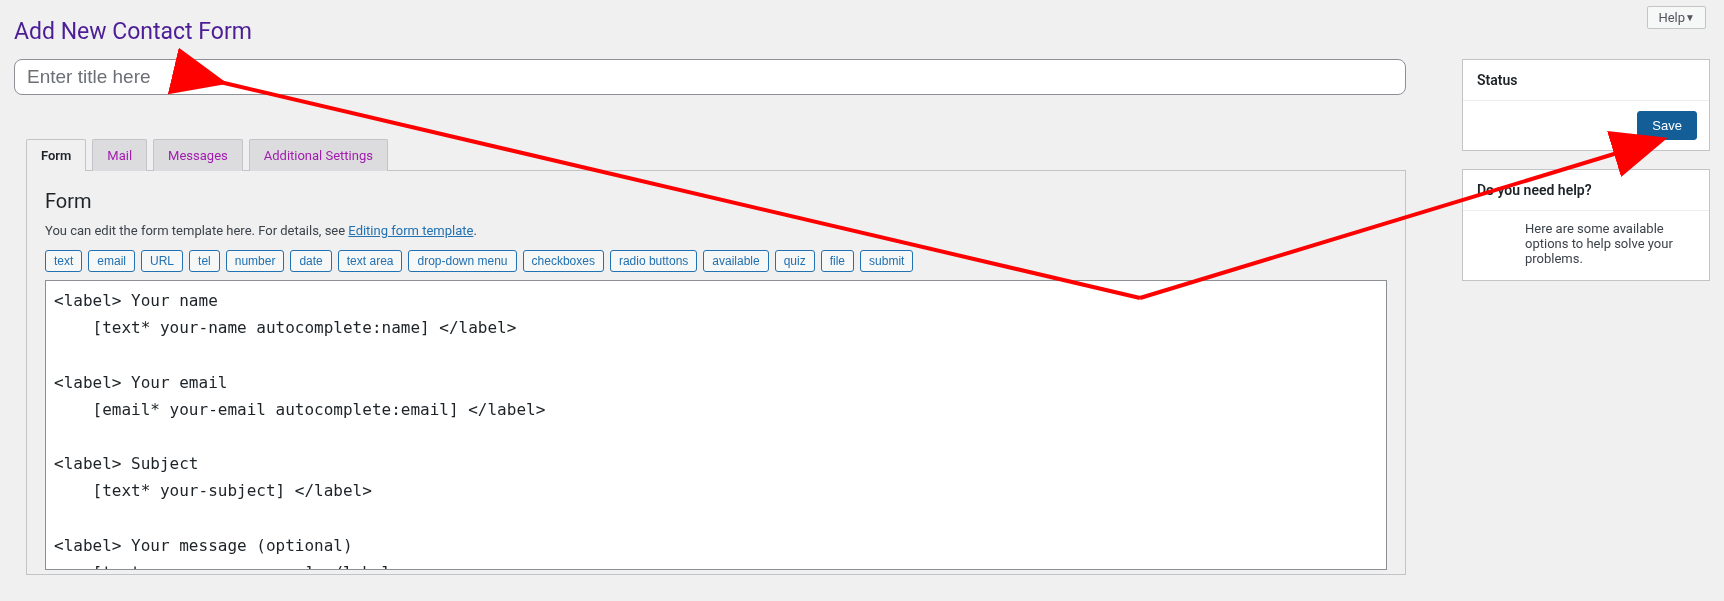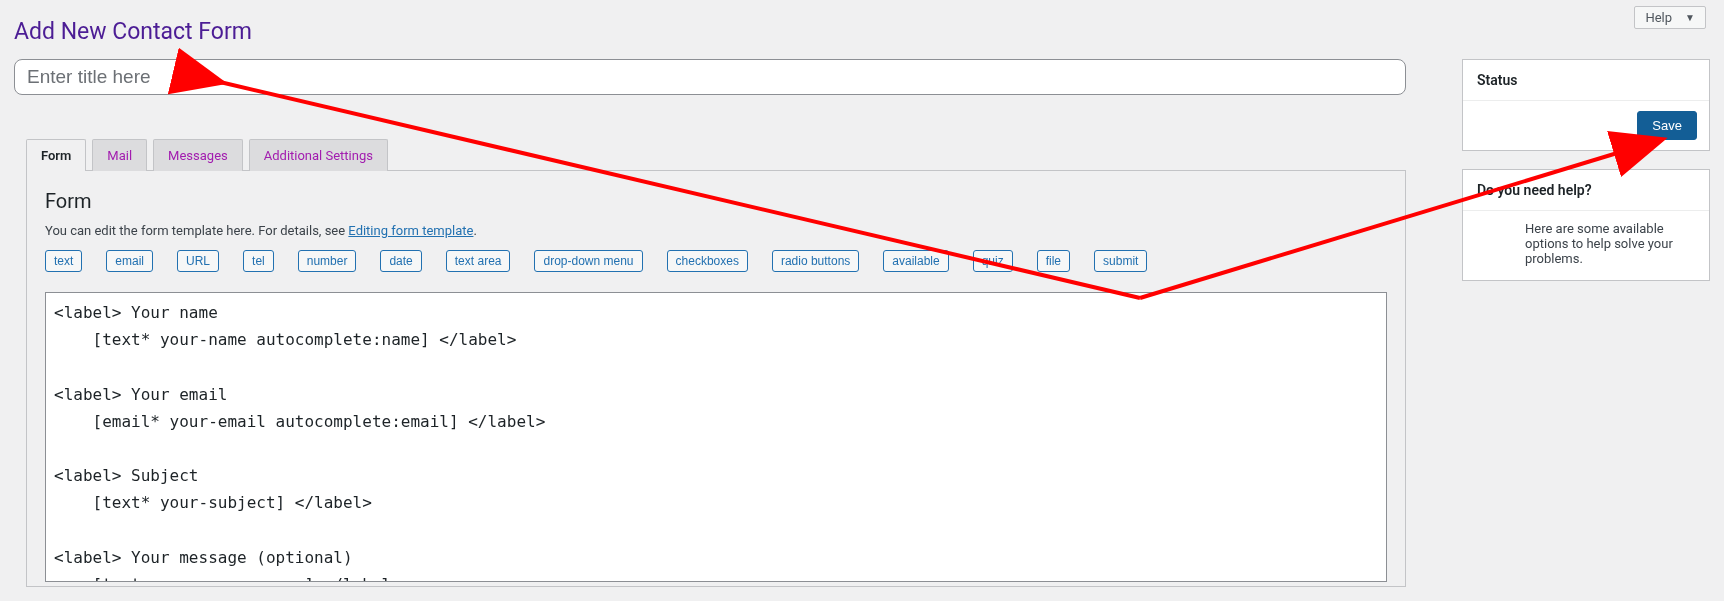--- a/index.html
+++ b/index.html
@@ -1,34 +1,34 @@
 <!DOCTYPE html>
 <html><head>
 <meta charset="utf-8">
 <style>
   html,body{margin:0;padding:0;background:#f0f0f1;font-family:-apple-system,BlinkMacSystemFont,"Segoe UI",Roboto,Helvetica,Arial,sans-serif;color:#1d2327;}
   .wrap{position:relative;width:1724px;height:601px;overflow:hidden;}
-  .help-btn{position:absolute;top:6px;right:18px;border:1px solid #c3c4c7;background:#f6f7f7;color:#50575e;font-size:13px;padding:3px 10px;border-radius:2px;display:flex;align-items:center;gap:13px;cursor:pointer;}
+  .help-btn{position:absolute;top:6px;right:18px;border:1px solid #c3c4c7;background:#f6f7f7;color:#50575e;font-size:13px;padding:3px 10px;border-radius:2px;display:flex;align-items:center;gap:0;cursor:pointer;}
   .help-btn .tri{font-size:10px;}
   h1.page-title{font-size:23px;font-weight:400;margin:0;padding:18px 0 14px 14px;color:#4c1d95;}
   .columns{display:flex;gap:20px;padding:0 14px 0 14px;align-items:flex-start;}
   .main-col{flex:1;min-width:0;}
   .side-col{width:248px;flex:none;padding-left:36px;}
   .title-input{width:100%;box-sizing:border-box;height:36px;border:1px solid #8c8f94;border-radius:8px;background:#fff;padding:0 12px;font-size:19px;color:#6c7075;outline:none;}
   .title-input::placeholder{color:#6c7075;font-size:19px;}
   .tabs{margin-top:44px;display:flex;gap:6px;padding-left:12px;}
   .tab{border:1px solid #c3c4c7;border-bottom:none;background:#dcdcde;color:#a21caf;font-size:13px;padding:8px 14px;border-top-left-radius:2px;border-top-right-radius:2px;cursor:pointer;}
   .tab.active{background:#f0f0f1;color:#1d2327;font-weight:600;}
   .panel{border:1px solid #c3c4c7;background:#fff;margin-left:12px;margin-top:-1px;padding:18px 18px 0 18px;}
   
   .panel{background:#f0f0f1;}
   .panel h2.sec{font-size:20px;font-weight:400;margin:0 0 10px 0;color:#1d2327;}
   .desc{font-size:13px;color:#3c434a;margin:0 0 12px 0;}
   .desc a{color:#2271b1;text-decoration:underline;}
-  .tags{display:flex;flex-wrap:wrap;gap:24px;margin-bottom:20px;}
+  .tags{display:flex;flex-wrap:wrap;gap:6px;margin-bottom:8px;}
   .tagbtn{border:1px solid #2271b1;background:#f6f7f7;color:#2271b1;font-size:12px;padding:4px 8px;border-radius:3px;cursor:pointer;line-height:1;}
   .code-area{width:100%;box-sizing:border-box;height:290px;border:1px solid #8c8f94;background:#fff;font-family:Consolas,Menlo,monospace;font-size:16px;color:#1d2327;padding:6px 8px;resize:none;outline:none;white-space:pre;line-height:1.7;}
   .meta-box{border:1px solid #c3c4c7;background:#fff;margin-bottom:18px;}
   .meta-box .hd{font-size:14px;font-weight:600;padding:12px 14px;border-bottom:1px solid #eceded;}
   .meta-box .bd{padding:10px 14px 14px 14px;font-size:13px;color:#3c434a;margin-left:48px;}
   .save-row{display:flex;justify-content:flex-end;padding:10px 12px;}
   .btn-primary{background:#135e96;border:1px solid #135e96;color:#fff;font-size:13px;padding:6px 14px;border-radius:3px;cursor:pointer;}
   .help-list{margin:10px 0 0 0;padding-left:22px;}
   .help-list li{margin-bottom:8px;font-size:13px;}
   .help-list a{color:#2271b1;text-decoration:underline;}

